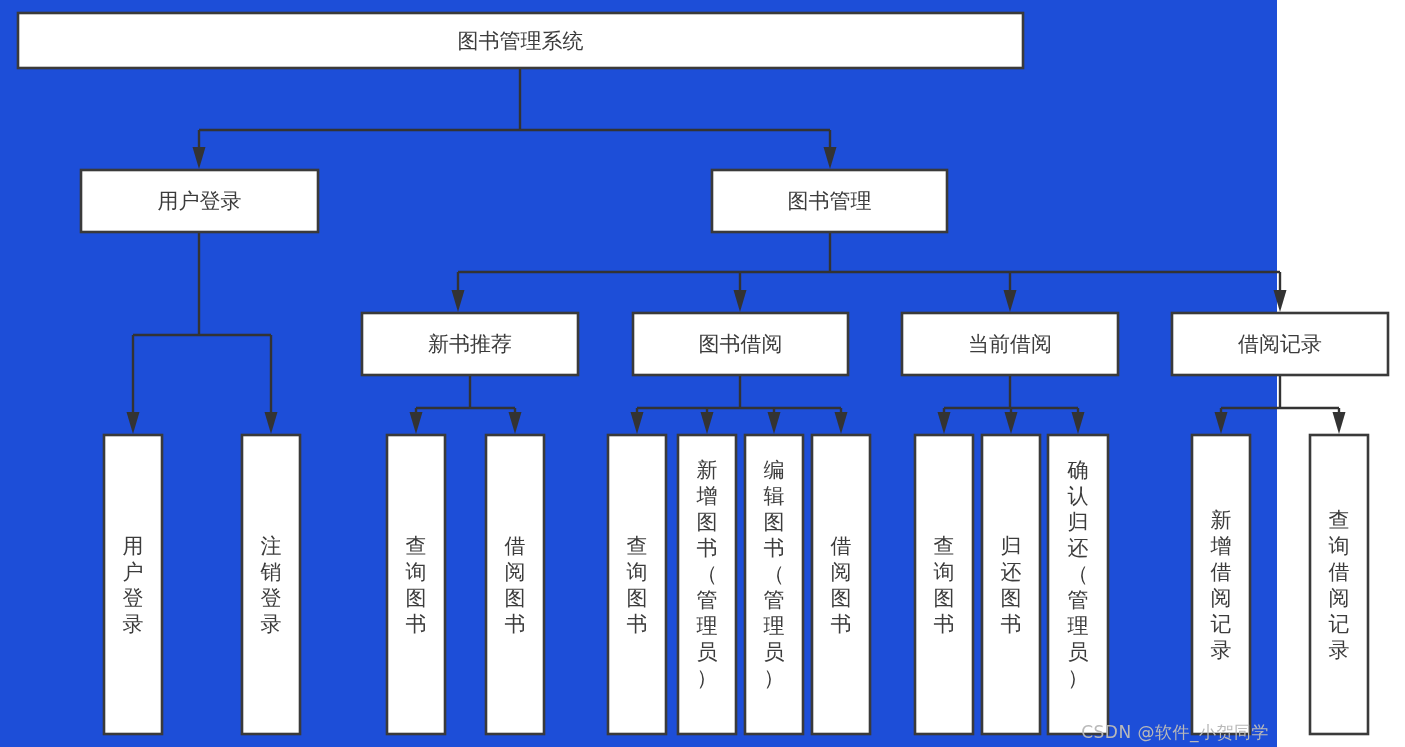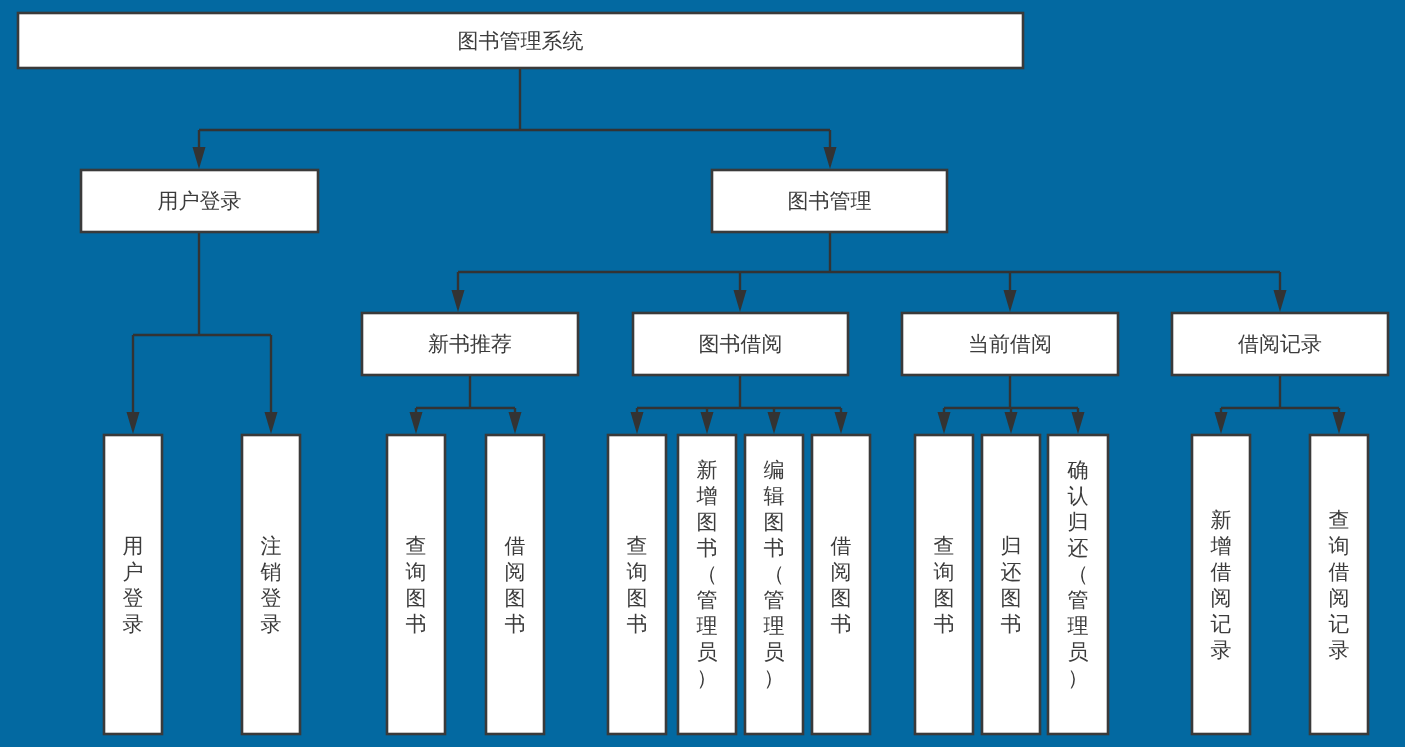--- a/index.html
+++ b/index.html
@@ -8,23 +8,23 @@
     background: #ffffff;
   }
   body {
     width: 1405px;
     height: 747px;
     overflow: hidden;
     font-family: "DejaVu Sans", "Liberation Sans", sans-serif;
   }
   #diagram-root {
     position: relative;
-    width: 1405px;
+    width: 1277px;
     height: 747px;
-    background: #0369a1;
+    background: #1d4ed8;
     text-align: center;
   }
   svg#flow-svg {
     position: absolute;
     left: 0;
     top: 0;
     width: 1405px;
     height: 747px;
     display: block;
   }
@@ -217,13 +217,14 @@
         <g>
           <rect x="1192" y="435" width="58" height="299" class="node-box"></rect>
           <text x="1221" y="526.78" class="node-label-v"><tspan x="1221" dy="0">新</tspan><tspan x="1221" dy="26">增</tspan><tspan x="1221" dy="26">借</tspan><tspan x="1221" dy="26">阅</tspan><tspan x="1221" dy="26">记</tspan><tspan x="1221" dy="26">录</tspan></text>
         </g>
         <g>
           <rect x="1310" y="435" width="58" height="299" class="node-box"></rect>
           <text x="1339" y="526.78" class="node-label-v"><tspan x="1339" dy="0">查</tspan><tspan x="1339" dy="26">询</tspan><tspan x="1339" dy="26">借</tspan><tspan x="1339" dy="26">阅</tspan><tspan x="1339" dy="26">记</tspan><tspan x="1339" dy="26">录</tspan></text>
         </g>
       </g>
   </svg>
+  <div class="watermark">CSDN @软件_小贺同学</div>
 </div>
 
 </body></html>

